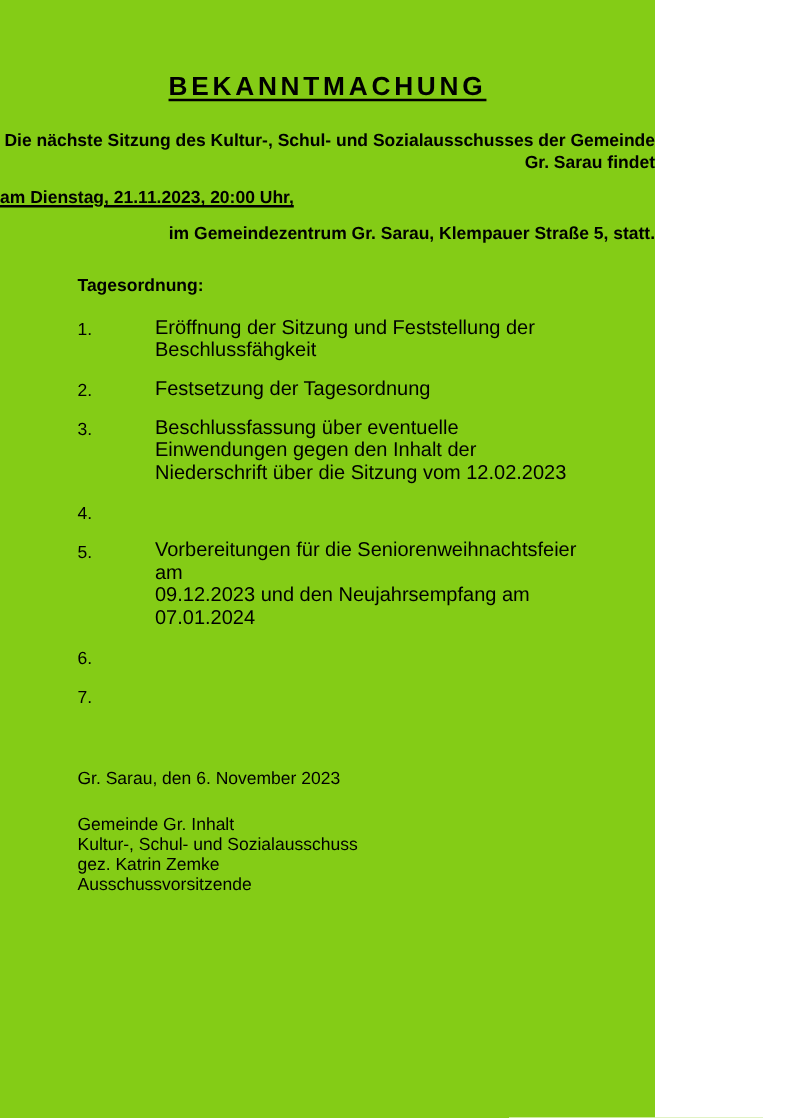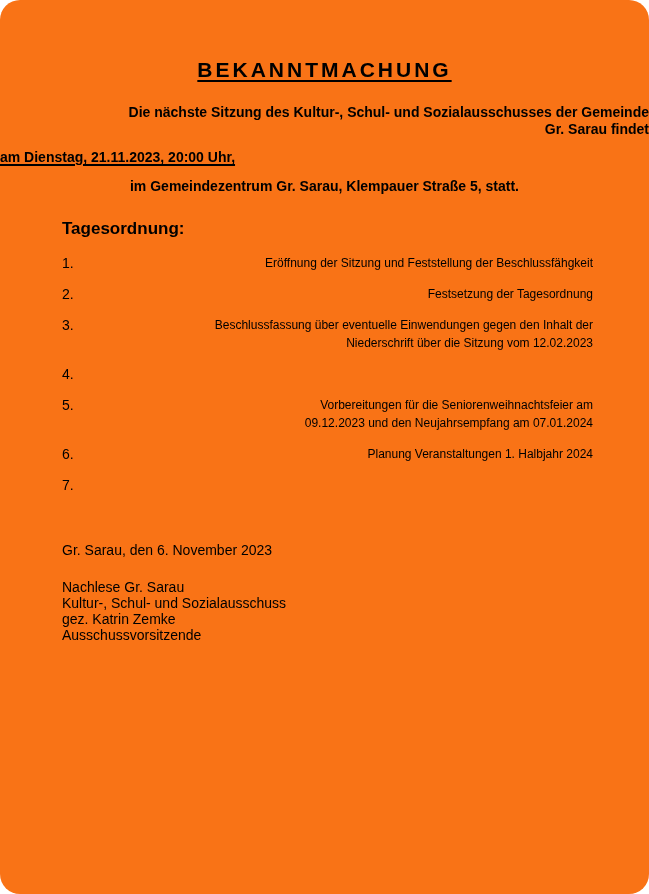--- a/index.html
+++ b/index.html
@@ -5,25 +5,24 @@
   * { margin: 0; padding: 0; box-sizing: border-box; }
   html, body { background: #ffffff; }
   body {
     width: 649px;
     height: 894px;
     font-family: "Liberation Sans", sans-serif;
     color: #000000;
   }
   .page {
     position: relative;
-    width: 649px;
+    width: 524px;
     height: 894px;
-    background: #f97316;
+    background: #84cc16;
     overflow: hidden;
-    border-radius: 20px;
   }
   .title {
     margin-top: 58px;
     text-align: center;
     font-size: 21px;
     line-height: 24px;
     font-weight: 700;
     letter-spacing: 3px;
     text-decoration: underline;
     text-decoration-thickness: 2px;
@@ -41,51 +40,50 @@
     margin-top: 11px;
     font-weight: 700;
     font-size: 14px;
     line-height: 17px;
     text-decoration: underline;
     text-decoration-thickness: 2px;
     text-underline-offset: 2px;
   }
   .location-line {
     margin-top: 12px;
-    text-align: center;
+    text-align: right;
     font-weight: 700;
     font-size: 14px;
     line-height: 17px;
   }
   .agenda-heading {
     margin: 25px 0 0 62px;
-    font-size: 17px;
+    font-size: 14px;
     line-height: 17px;
     font-weight: 700;
   }
   .agenda-list {
     margin: 17px 56px 0 62px;
   }
   .agenda-item {
     display: flex;
     align-items: flex-start;
     margin-bottom: 13px;
   }
   .agenda-num {
     flex: 0 0 62px;
     width: 62px;
     font-size: 14px;
     line-height: 18px;
   }
   .agenda-text {
     flex: 1 1 auto;
-    font-size: 12px;
+    font-size: 16px;
     line-height: 18px;
     white-space: pre-line;
-    text-align: right;
   }
   .place-date {
     margin: 47px 0 0 62px;
     font-size: 14px;
     line-height: 18px;
   }
   .signature {
     margin: 20px 0 0 62px;
     font-size: 14px;
     line-height: 16px;
@@ -125,29 +123,28 @@
     <div class="agenda-item">
       <span class="agenda-num">4.</span>
     </div>
     <div class="agenda-item">
       <span class="agenda-num">5.</span>
       <span class="agenda-text">Vorbereitungen für die Seniorenweihnachtsfeier am
 09.12.2023 und den Neujahrsempfang am 07.01.2024</span>
     </div>
     <div class="agenda-item">
       <span class="agenda-num">6.</span>
-      <span class="agenda-text">Planung Veranstaltungen 1. Halbjahr 2024</span>
     </div>
     <div class="agenda-item">
       <span class="agenda-num">7.</span>
     </div>
   </div>
 
   <div class="place-date">Gr. Sarau, den 6. November 2023</div>
 
   <div class="signature">
-    <div>Nachlese Gr. Sarau</div>
+    <div>Gemeinde Gr. Inhalt</div>
     <div>Kultur-, Schul- und Sozialausschuss</div>
     <div>gez. Katrin Zemke</div>
     <div>Ausschussvorsitzende</div>
   </div>
 
 </div>
 
 </body></html>

